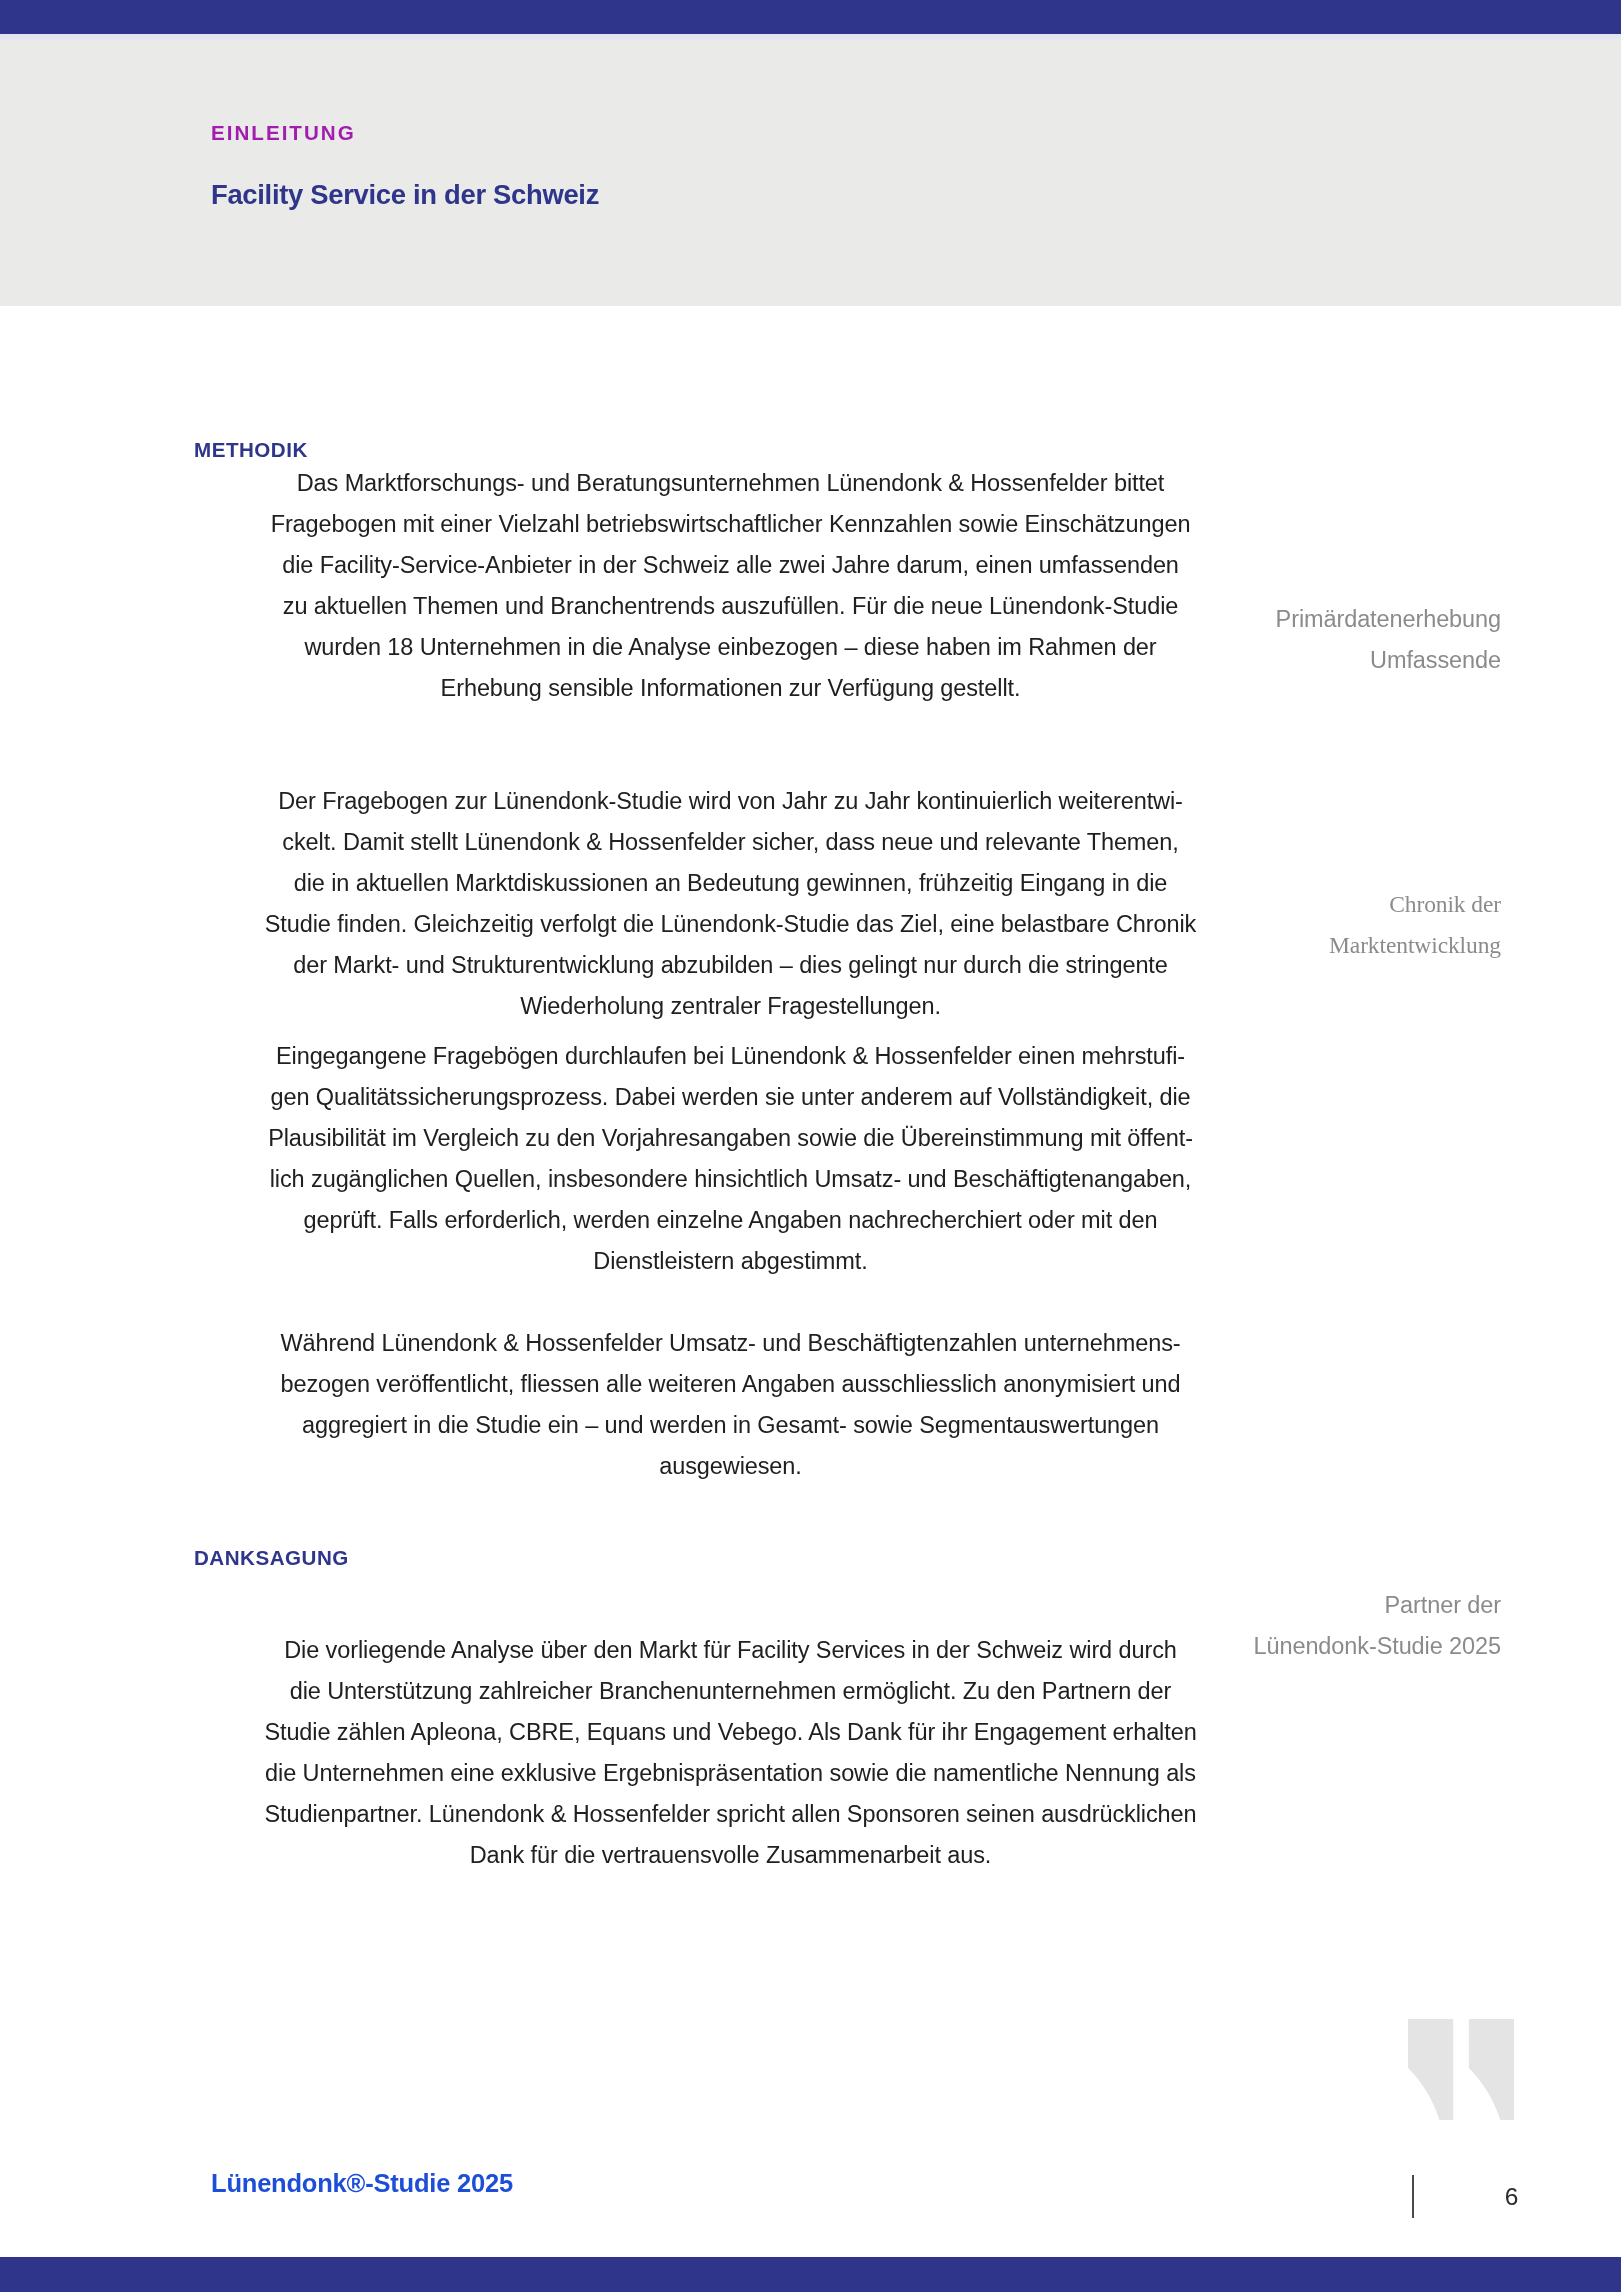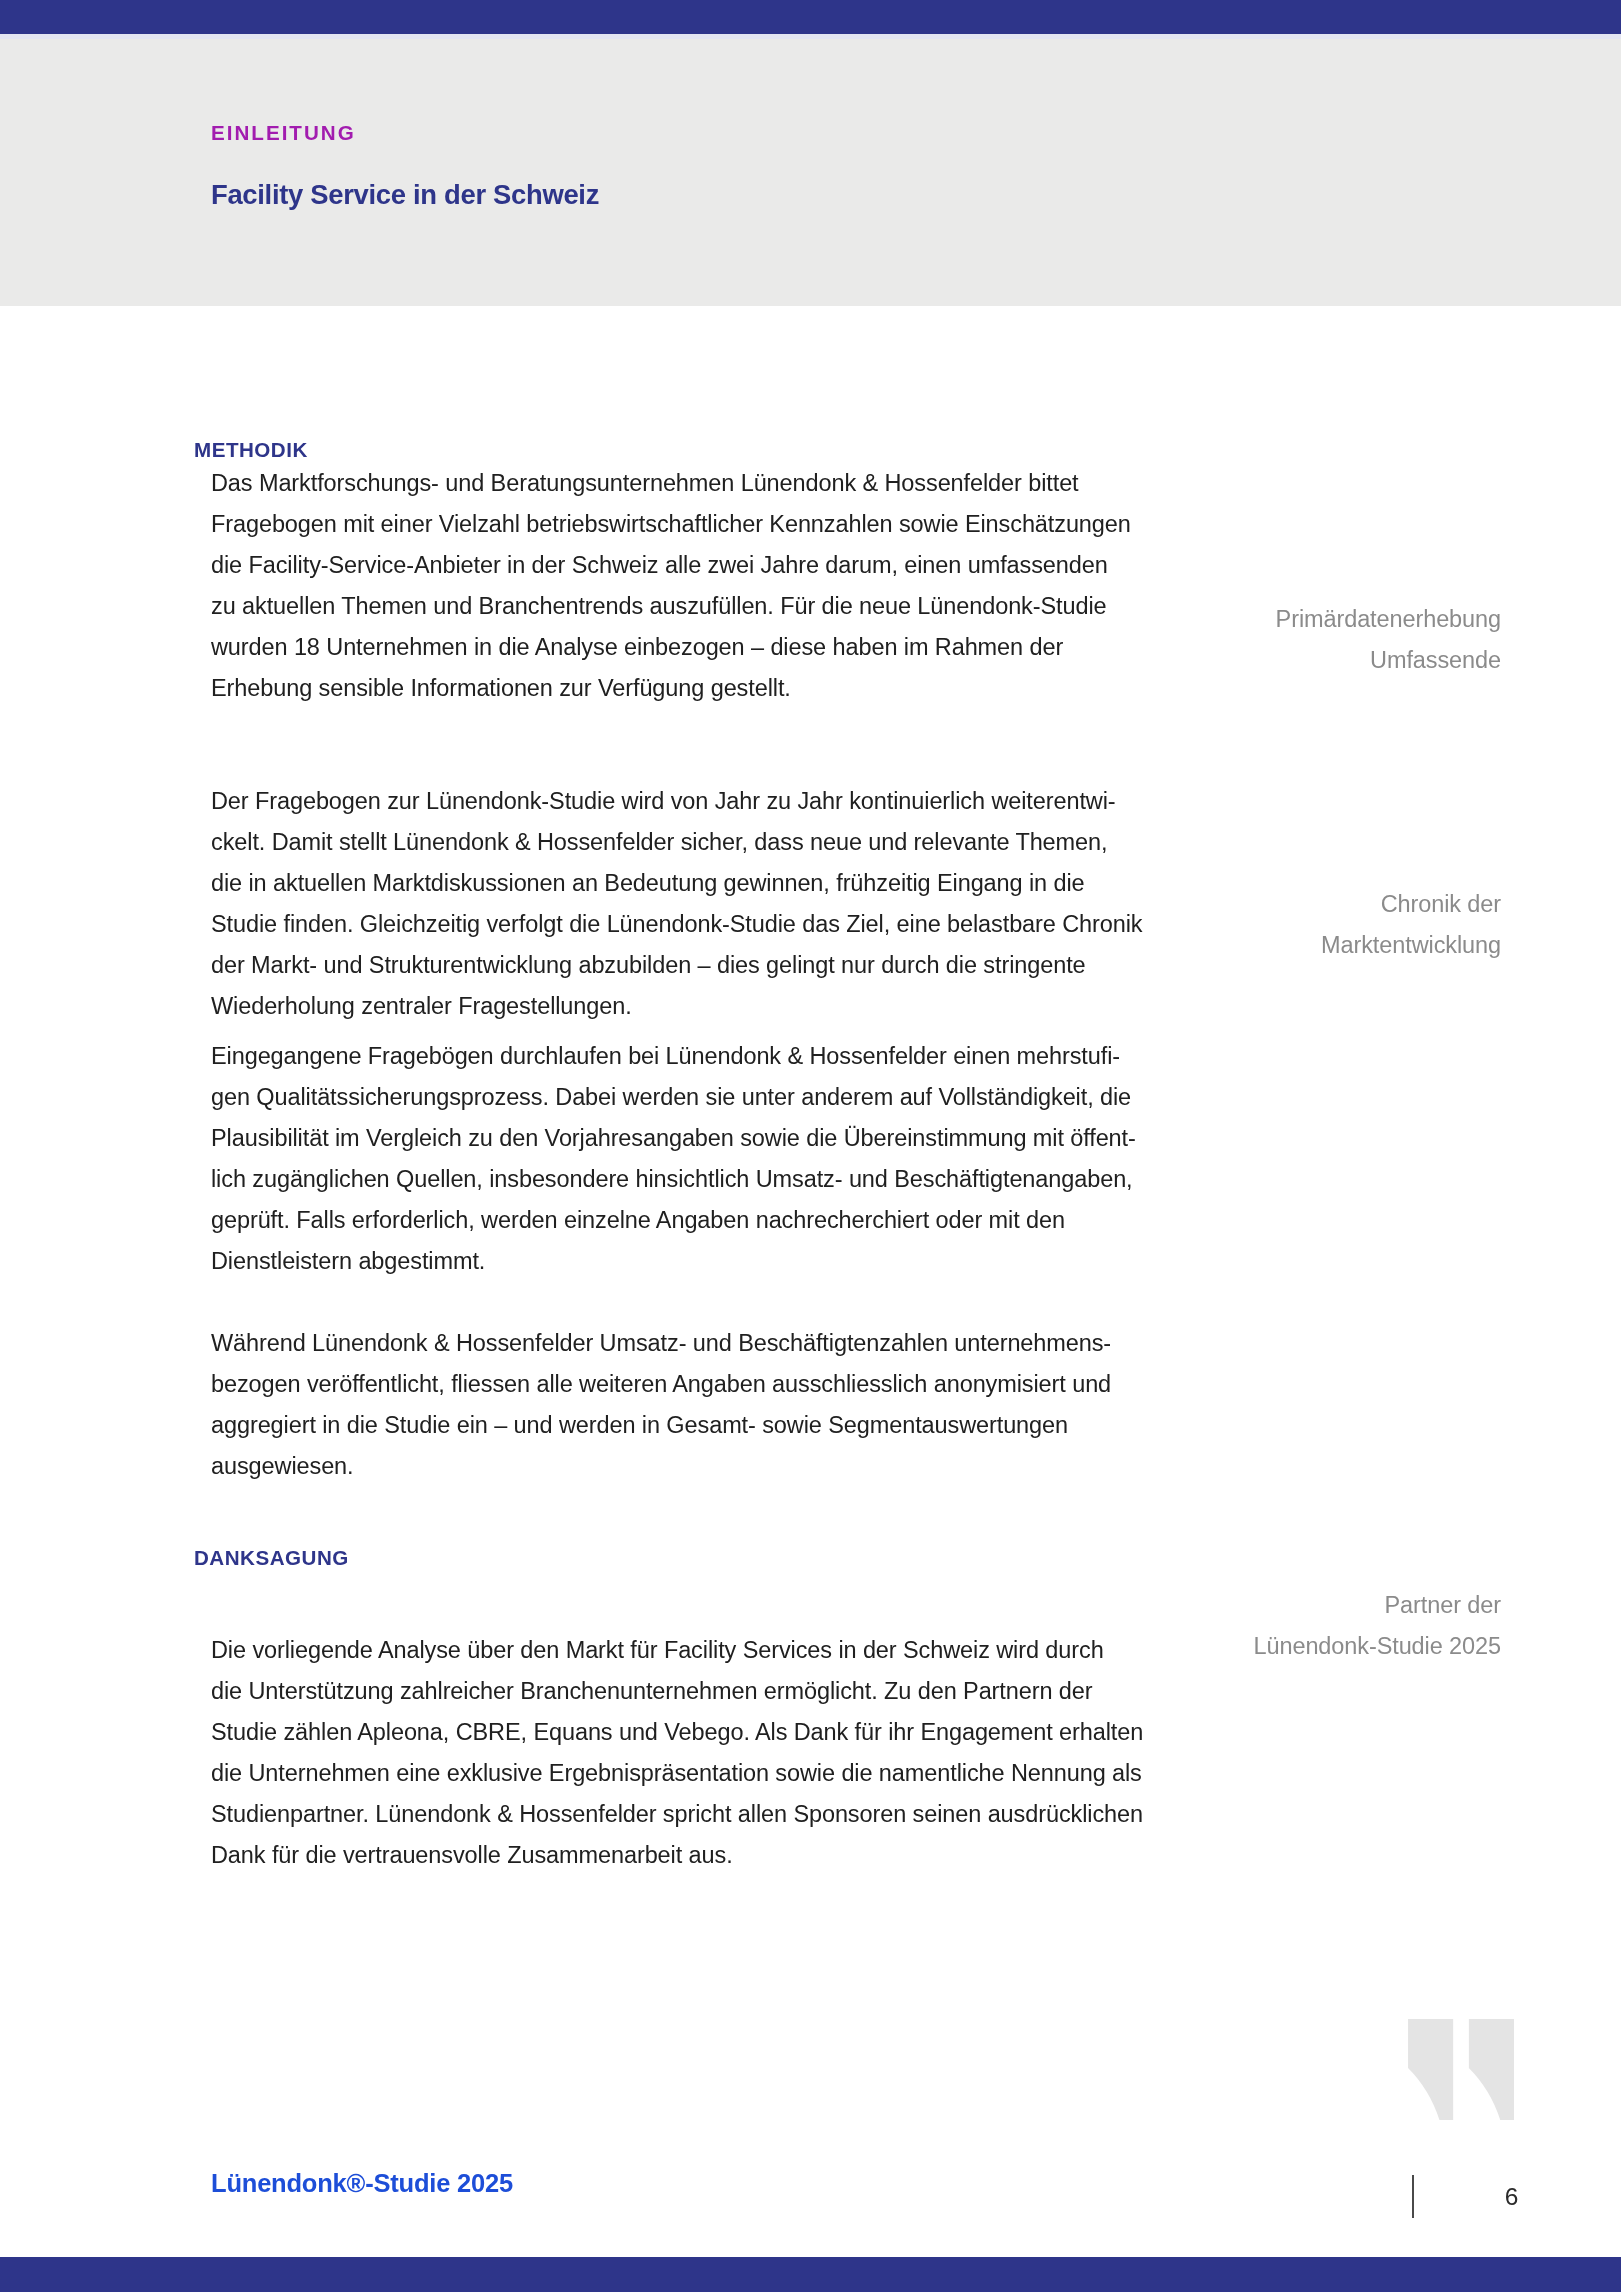--- a/index.html
+++ b/index.html
@@ -18,33 +18,33 @@
   .doctitle{
     position:absolute;left:211px;top:180px;font-size:27.4px;line-height:29px;
     font-weight:bold;letter-spacing:-0.3px;color:#2E358A;
   }
   .secheading{
     position:absolute;left:194px;font-size:20.6px;line-height:21.6px;font-weight:bold;
     letter-spacing:0.5px;color:#2E358A;
   }
   .h-methodik{top:439px;}
   .h-danksagung{top:1547px;}
-  .para{position:absolute;left:211px;width:1039px;color:#202020;}
+  .para{position:absolute;left:211px;width:1039px;color:#202020;text-align:center;}
   .para .bl{font-size:23.5px;line-height:41px;letter-spacing:-0.1px;white-space:pre;}
   .p1{top:463px;}
   .p2{top:749px;margin-top:32px;}
   .p3{top:1036px;}
   .p4{top:1323px;}
   .p5{top:1582px;margin-top:48px;}
   .mnote{
     position:absolute;right:120px;width:412px;text-align:right;color:#8B8B8B;
   }
   .mnote .bl{font-size:23.5px;line-height:41px;letter-spacing:-0.1px;white-space:pre;}
   .n1{top:599px;}
-  .n2{top:884px;}
+  .n2{top:884px;font-family:Liberation Serif, serif;}
   .n3{top:1585px;}
   .quote{position:absolute;left:1408px;top:2019px;width:108px;height:102px;}
   .footer-brand{
     position:absolute;left:211px;top:2170px;font-size:25.5px;line-height:27.4px;
     font-weight:bold;color:#1d4ed8;letter-spacing:-0.2px;
   }
   .footer-rule{position:absolute;left:1412px;top:2175px;width:2px;height:43px;background:#4a4a4a;}
   .page-number{
     position:absolute;left:1482px;top:2183px;width:59px;text-align:center;
     font-size:24.5px;line-height:27.4px;color:#2b2b2b;

